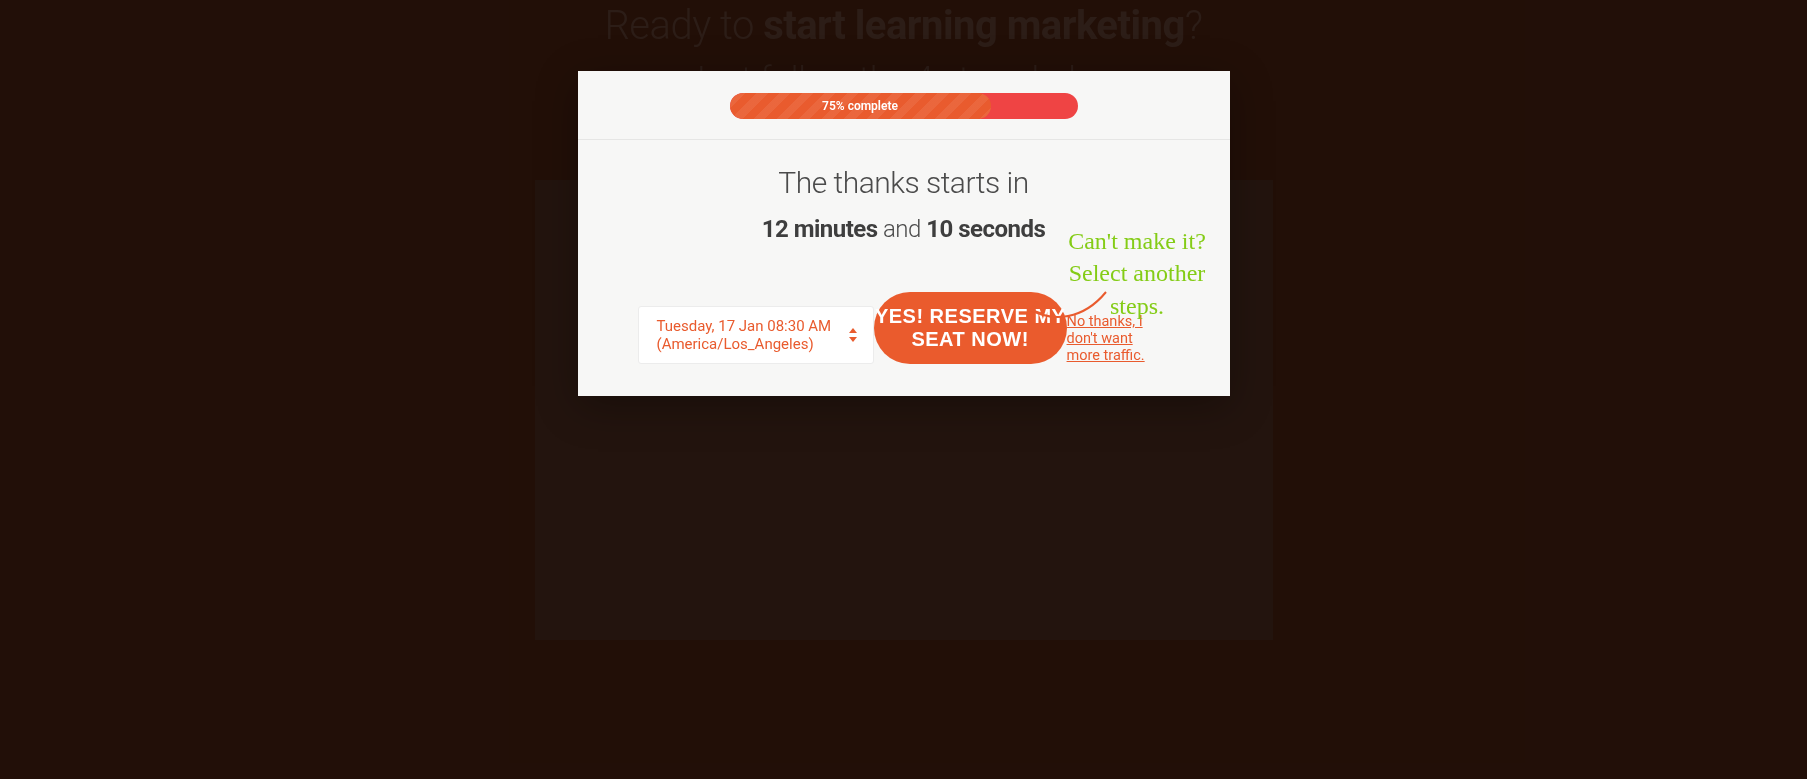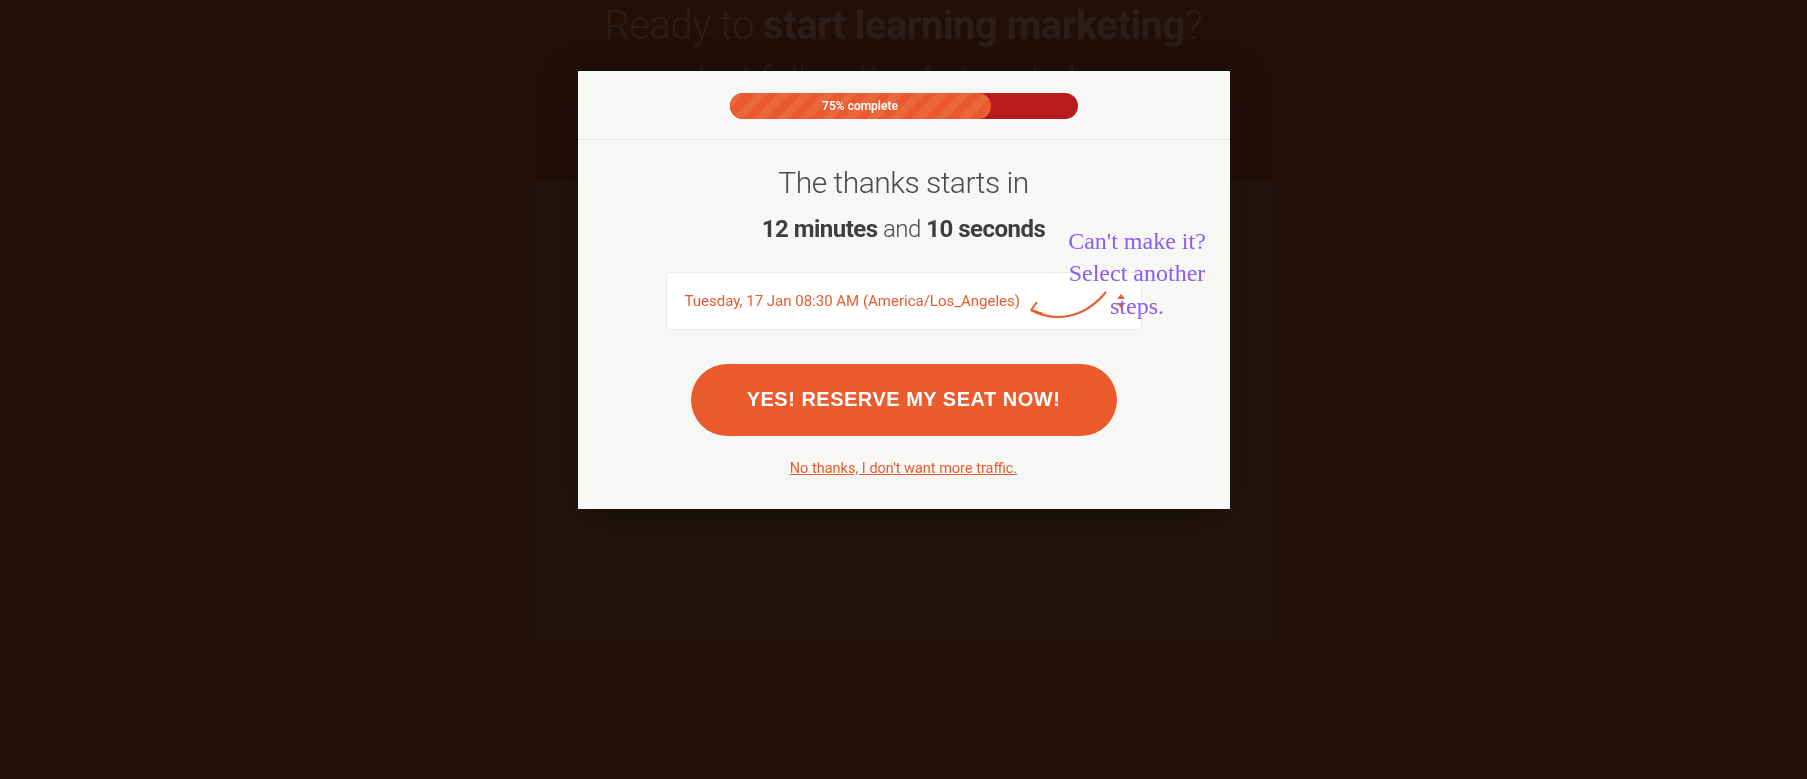--- a/index.html
+++ b/index.html
@@ -54,21 +54,21 @@
     padding-bottom: 32px;
     box-shadow: 0 10px 40px rgba(0,0,0,0.3);
   }
   .progress-area {
     padding: 22px 0 20px;
     border-bottom: 1px solid #e6e6e5;
     display:flex; justify-content:center;
   }
   .progress-bar {
     width: 348px; height: 26px;
-    background: #b91c1c;
+    background: #ef4444;
     border-radius: 999px;
     position: relative;
     overflow: hidden;
   }
   .progress-fill {
     position:absolute; left:0; top:0; bottom:0;
     width: 75%;
     background: #e95b2e;
     border-radius: 999px;
     background-image: repeating-linear-gradient(-45deg, rgba(255,255,255,0.07) 0 8px, rgba(0,0,0,0) 8px 16px);
@@ -84,21 +84,21 @@
   .countdown-heading {
     text-align:center;
     font-size: 30px;
     color:#4b4b4b;
     line-height: 1.25;
     letter-spacing: -0.5px;
     font-weight: 300;
   }
   .countdown-heading .line2 { font-size: 24px; display:block; margin-top:12px; }
   .countdown-heading b { font-weight: 700; color:#3e3e3e; }
-  .form { margin-top: 28px; display:flex; flex-direction:column; gap:14px; align-items:center; }
+  .form { margin-top: 28px; display:flex; flex-direction:row; gap:0; align-items:flex-end; }
   .field {
     width: 476px;
     background:#fff;
     border:1px solid #ececec;
     border-radius:3px;
     height:58px;
     display:flex; align-items:center;
     padding: 0 18px;
     position:relative;
   }
@@ -133,21 +133,21 @@
     margin-top: 10px;
     color:#e95b2e;
     font-size:14.5px;
     text-decoration: underline;
     cursor:pointer;
   }
   
   .annot {
     position:absolute; z-index:3;
     left: 1022px; top: 225px;
-    color:#8b5cf6;
+    color:#84cc16;
     font-family: "Comic Sans MS", "Comic Sans", "Segoe Script", cursive;
     font-size: 24px;
     line-height: 1.35;
     text-align:center;
     width: 230px;
     font-weight: 400;
   }
   .arrow {
     position:absolute; z-index:3;
     left: 1023px; top: 290px;

